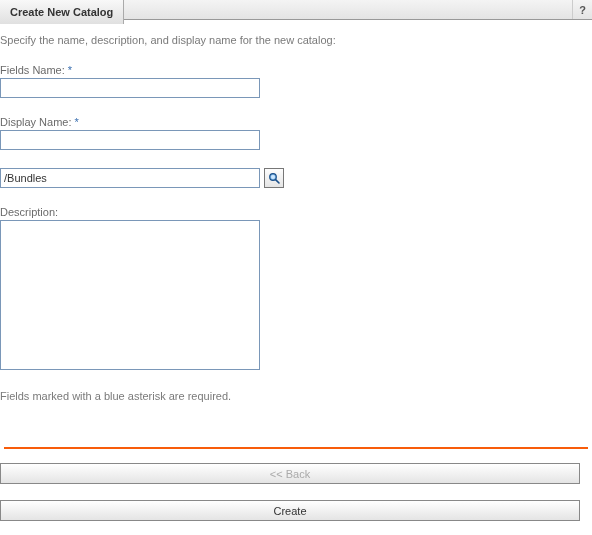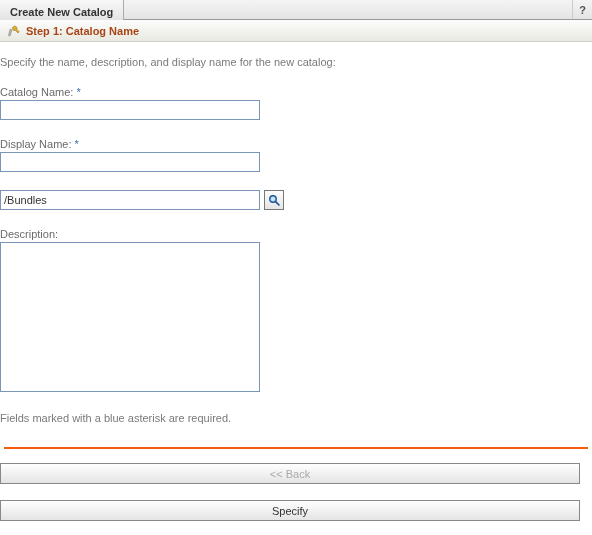--- a/index.html
+++ b/index.html
@@ -166,36 +166,27 @@
 <body>
 
 <div class="wizard">
 
   <div class="title-bar">
     <div class="title-tab">Create New Catalog</div>
     <div class="title-spacer"></div>
     <div class="help-btn">?</div>
   </div>
 
-  <div class="step-bar">
-    <span class="tools-icon">
-      <svg width="14" height="14" viewBox="0 0 14 14">
-        <path d="M8.8 2.2 a2.2 2.2 0 1 0 0.8 4.2 L12 9 l1.2 -1.2 L10.8 5.4 a2.2 2.2 0 0 0 -2 -3.2 Z" fill="#d8b030" stroke="#a07010" stroke-width="0.6"></path>
-        <path d="M4.2 5 L2.5 11.5 L4 12 L6 6 Z" fill="#c0c0c0" stroke="#808080" stroke-width="0.6"></path>
-      </svg>
-    </span>
-    <span class="step-title">Step 1: Catalog Name</span>
-  </div>
 
   <div class="content">
     <div class="instruction">Specify the name, description, and display name for the new catalog:</div>
 
     <div class="field">
       <div class="field-label">
-        <span>Catalog Name:</span>
+        <span>Fields Name:</span>
         <span class="asterisk">*</span>
       </div>
       <input type="text" class="text-input" value="" style="">
     </div>
 
     <div class="field">
       <div class="field-label">
         <span>Display Name:</span>
         <span class="asterisk">*</span>
       </div>
@@ -222,16 +213,16 @@
       <textarea class="description-area" style=""></textarea>
     </div>
 
     <div class="required-note">Fields marked with a blue asterisk are required.</div>
   </div>
 
   <div class="separator"></div>
 
   <div class="button-row">
     <button class="btn" disabled="">&lt;&lt; Back</button>
-    <button class="btn">Specify</button>
+    <button class="btn">Create</button>
   </div>
 
 </div>
 
 </body></html>

